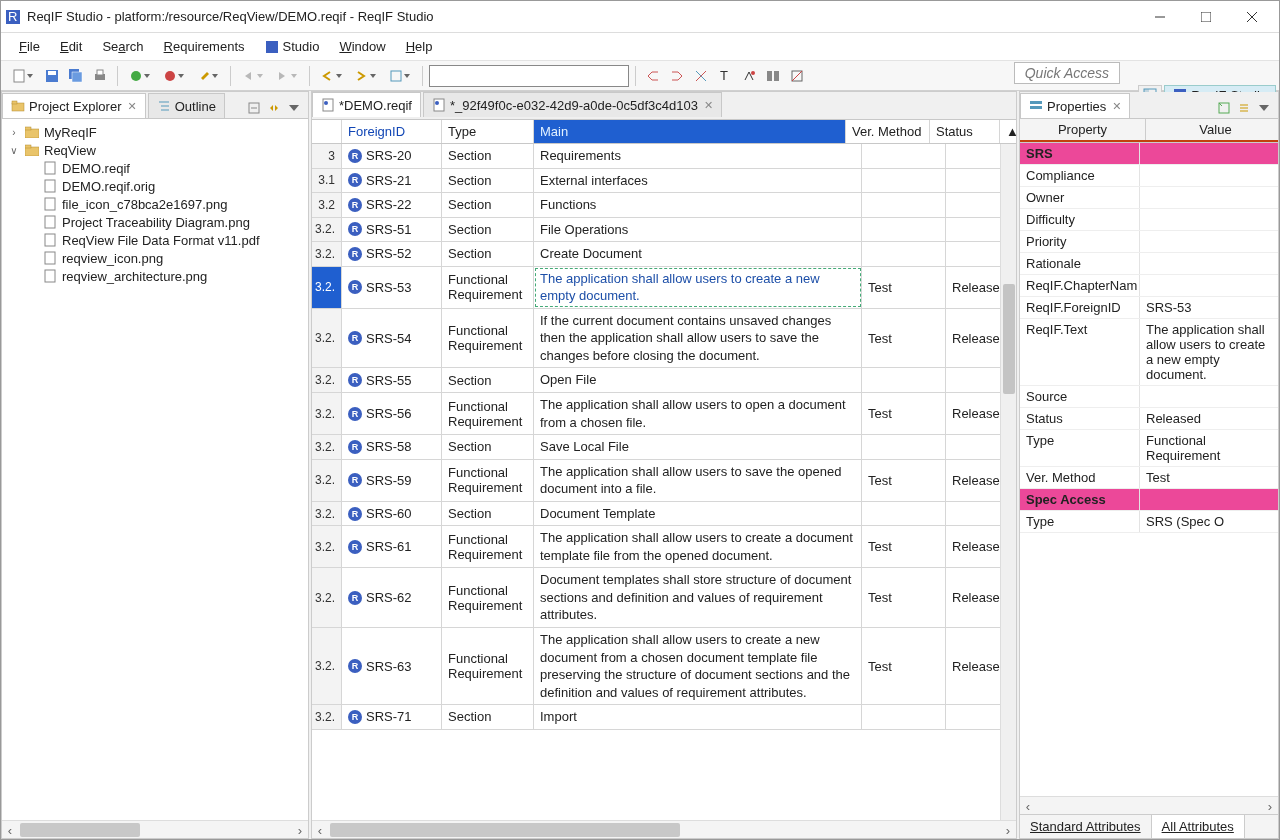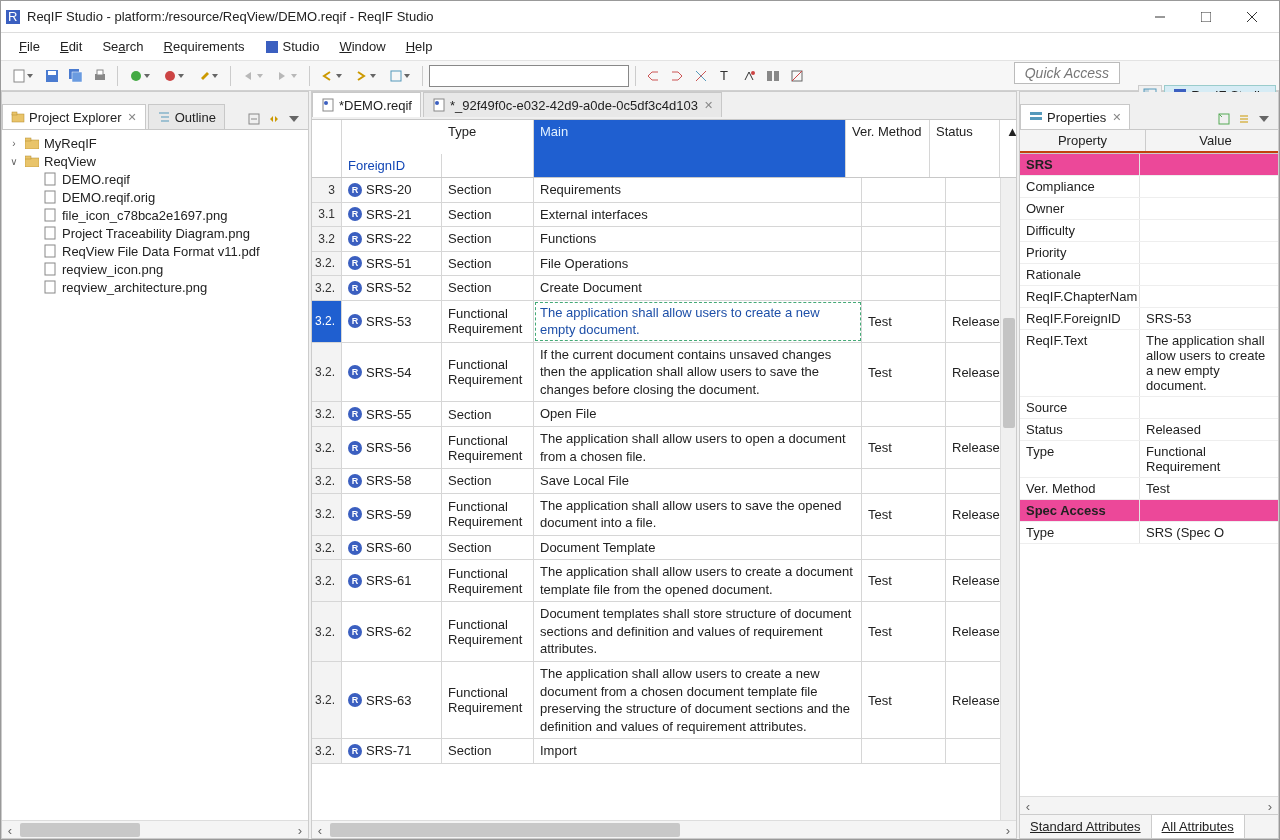--- a/index.html
+++ b/index.html
@@ -32,21 +32,21 @@
   .perspectives .persp.plain { background:#f0f0f0; border-color:#ccc; padding:2px 4px;}
 
   
   .workbench { flex:1; display:flex; min-height:0; }
 
   .pane { background:#fff; border:1px solid #ccc; display:flex; flex-direction:column; min-height:0; }
   .pane.left  { width:308px; }
   .pane.center{ flex:1; margin:0 2px; }
   .pane.right { width:260px; }
 
-  .tabstrip { height:38px; background:#f0f0f0; display:flex; align-items:flex-end; border-bottom:1px solid #c8c8c8; position:relative;}
+  .tabstrip { height:27px; background:#f0f0f0; display:flex; align-items:flex-end; border-bottom:1px solid #c8c8c8; position:relative;}
   .tab { height:25px; padding:4px 8px; background:#fff; border:1px solid #c8c8c8; border-bottom:none; margin-right:2px; display:flex; align-items:center; gap:4px; font-size:13px;}
   .tab.inactive { background:#e8e8e8; }
   .tab .x { font-size:11px; color:#888; margin-left:2px;}
   .tabtools { margin-left:auto; display:flex; gap:4px; padding:0 6px 2px 0;}
   .tabtools .ico { width:16px; height:16px; display:flex; align-items:center; justify-content:center;}
 
   
   .tree { flex:1; overflow:auto; padding:4px 2px; font-size:14px;}
   .tree ul { list-style:none; padding-left:18px; }
   .tree > ul { padding-left:4px; }
@@ -56,21 +56,21 @@
   .left-scroll { height:18px; border-top:1px solid #ddd; background:#f4f4f4; position:relative;}
   .left-scroll .thumb { position:absolute; left:18px; top:2px; height:14px; width:120px; background:#c8c8c8; border-radius:2px;}
   .left-scroll .arrow { position:absolute; top:0; width:16px; height:18px; display:flex; align-items:center; justify-content:center; color:#666;}
   .left-scroll .arrow.l{left:0;} .left-scroll .arrow.r{right:0;}
 
   
   .editor-tabstrip { height:28px; border-bottom:1px solid #c8c8c8; display:flex; align-items:flex-start; background:#f0f0f0;}
   .colhdr { display:flex; background:#fff; border-bottom:1px solid #c8c8c8; font-size:13px; }
   .colhdr div { padding:4px 6px; border-right:1px solid #d6d6d6; }
   .colhdr .rownum { width:30px; }
-  .colhdr .fid   { width:100px; color:#1146b5;margin-top:34px;}
+  .colhdr .fid   { width:100px; color:#1146b5;}
   .colhdr .type  { width:92px; }
   .colhdr .main  { flex:1; background:#1f5fd0; color:#e0f0ff;}
   .colhdr .ver   { width:84px; }
   .colhdr .stat  { width:70px; }
   .colhdr .scroll{ width:16px; border-right:none;}
 
   .gridwrap { flex:1; overflow:hidden; position:relative; }
   .grid { position:absolute; inset:0; overflow:hidden; }
   .row { display:flex; border-bottom:1px solid #d6d6d6; font-size:13.5px; }
   .row > div { padding:3px 6px; border-right:1px solid #d6d6d6; display:flex; align-items:center;}

